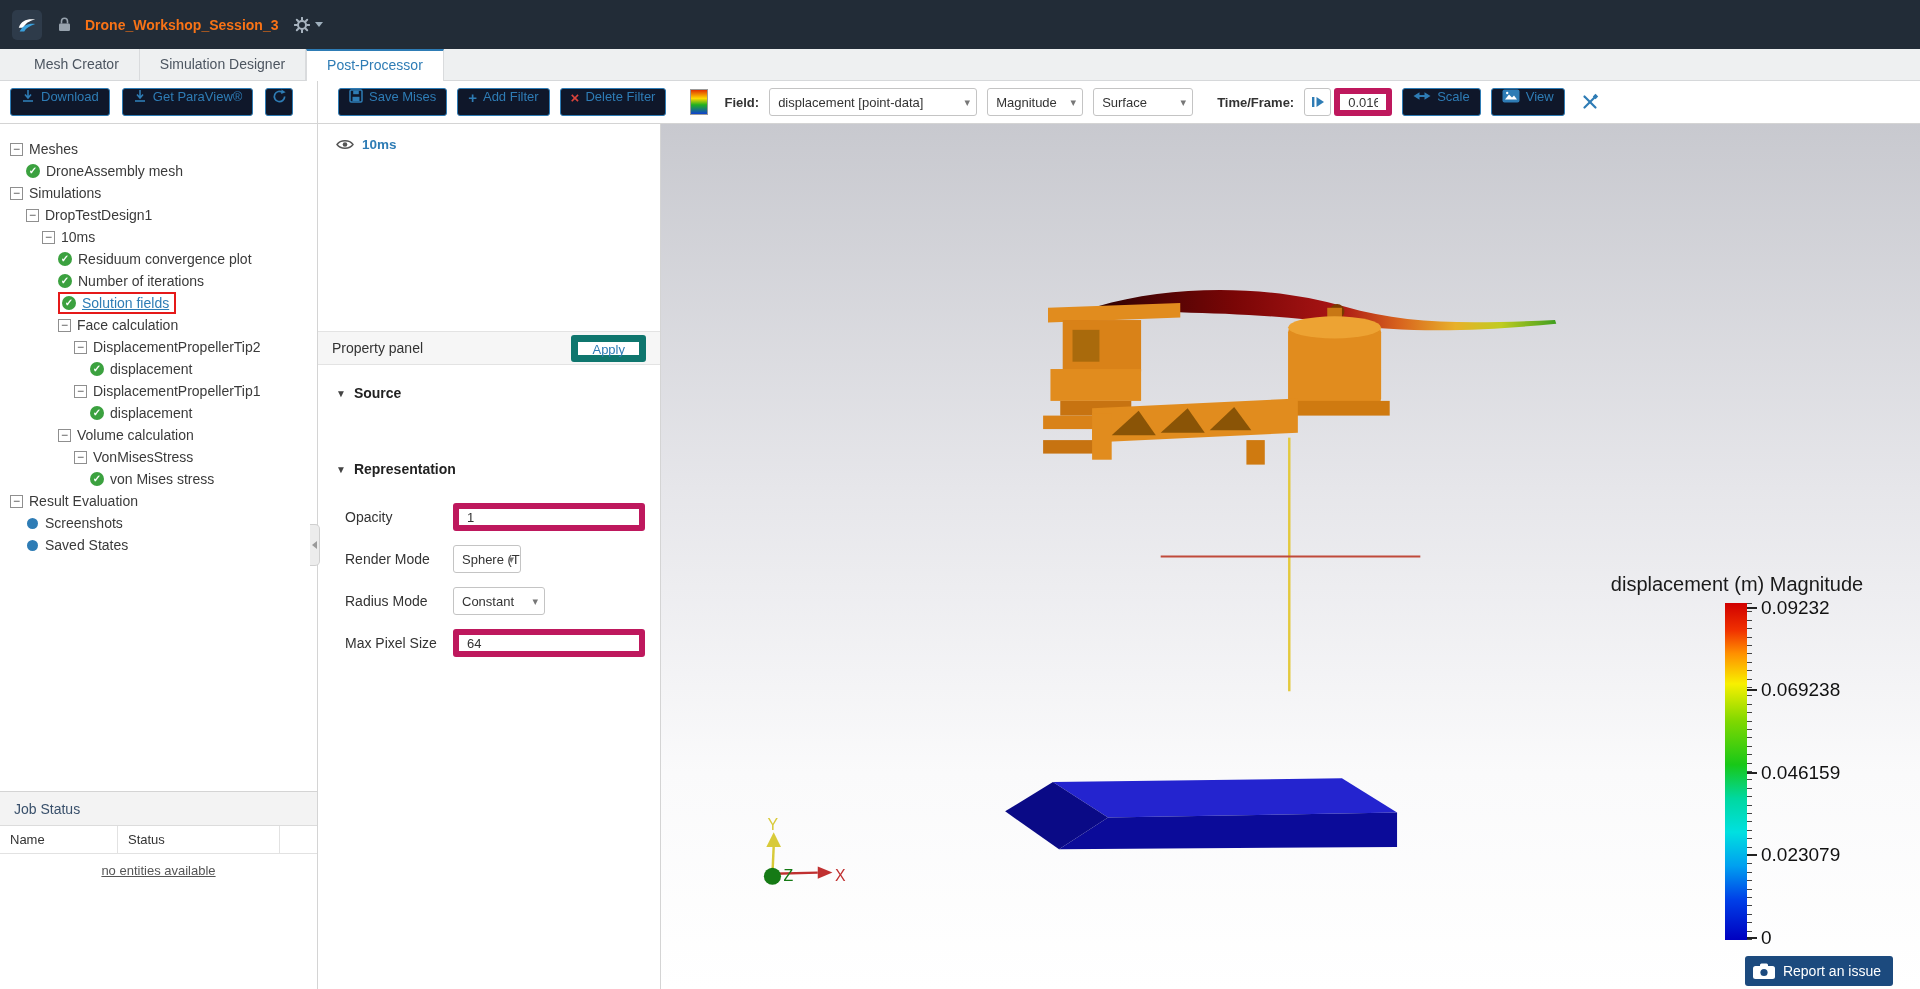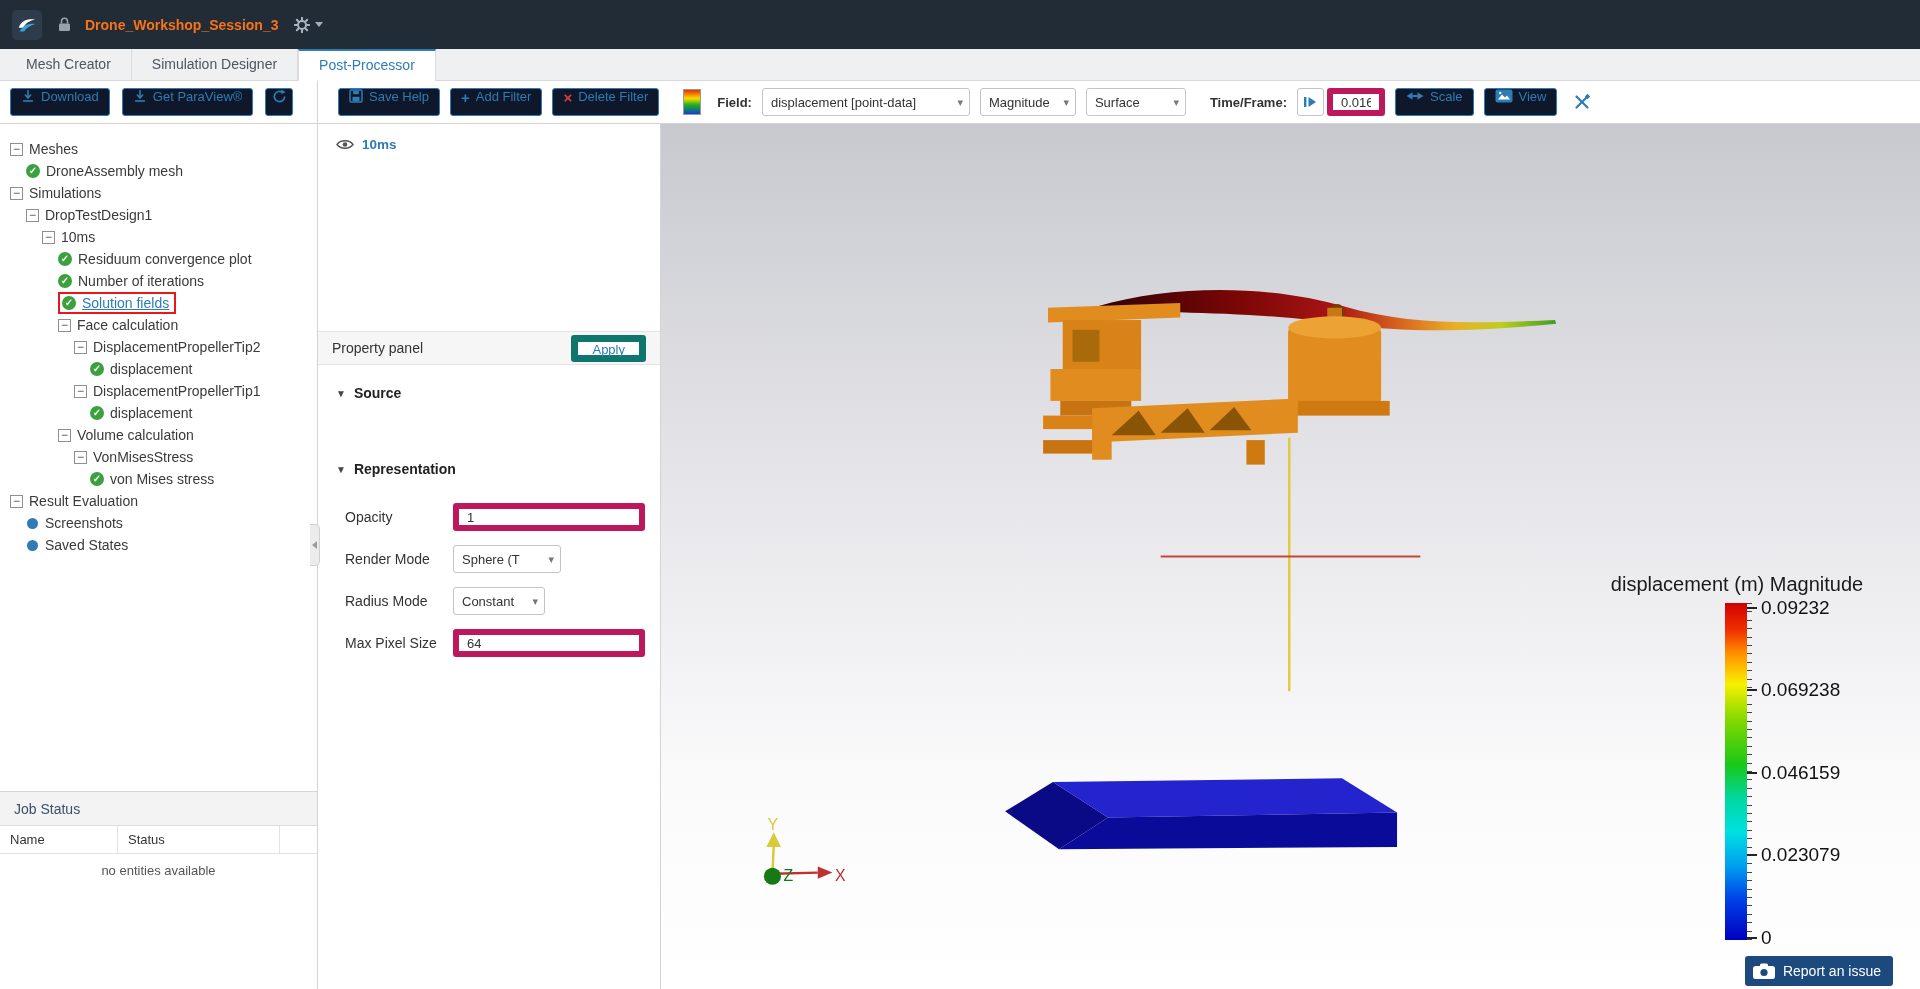--- a/index.html
+++ b/index.html
@@ -12,21 +12,21 @@
 .logo-tile { width:30px; height:30px; border-radius:5px; background:#2e3b4a; display:flex; align-items:center; justify-content:center; flex:none; }
 .lock { margin-left:16px; display:flex; }
 .proj-title { color:#f97316; font-size:14px; font-weight:bold; margin-left:14px; white-space:nowrap; }
 .gear-wrap { display:flex; align-items:center; gap:5px; margin-left:16px; color:#9fb0bd; }
 .caret { width:0; height:0; border-left:4px solid transparent; border-right:4px solid transparent; border-top:5px solid currentColor; display:inline-block; }
 .top-nav { margin-left:auto; display:flex; align-items:center; gap:28px; color:#dde4ea; font-size:14px; }
 .help-wrap, .user-wrap { display:flex; align-items:center; gap:6px; }
 .avatar { width:30px; height:30px; border-radius:50%; overflow:hidden; flex:none; }
 
 
-.tabbar { height:32px; background:#eef0f1; border-bottom:1px solid #d6d8da; display:flex; align-items:flex-start; padding-left:6px; flex:none; }
+.tabbar { height:32px; background:#eef0f1; border-bottom:1px solid #d6d8da; display:flex; align-items:flex-start; padding-left:14px; flex:none; }
 .tab { height:31px; line-height:31px; padding:0 20px; font-size:14px; color:#4c5560; border-right:1px solid #d9dbdd; white-space:nowrap; }
 .tab.active { background:#fff; color:#2e7cb5; border-top:2px solid #2e7cb5; border-left:1px solid #d9dbdd; height:32px; line-height:28px; margin-bottom:-1px; }
 
 
 .main { flex:1; display:flex; min-height:0; }
 
 
 .sidebar { width:318px; flex:none; border-right:1px solid #d4d4d4; display:flex; flex-direction:column; background:#fff; }
 .side-toolbar { height:43px; flex:none; border-bottom:1px solid #d4d4d4; display:flex; align-items:center; gap:12px; padding:0 10px; }
 .btn-blue { display:inline-flex; align-items:flex-start; gap:6px; height:28px; padding:0 10px; background:#0f172a; border:1px solid #2e7cb5; border-radius:3px; color:#2e7cb5; font-size:13px; white-space:nowrap; cursor:pointer; }
@@ -39,32 +39,32 @@
 .ticon.minus { width:13px; height:13px; border:1px solid #8f8f8f; background:#fff; color:#555; font-size:12px; line-height:10px; text-align:center; }
 .ticon.check { width:14px; height:14px; border-radius:50%; background:#3ba13f; color:#fff; font-size:10px; line-height:14px; text-align:center; font-weight:bold; }
 .ticon.dot { width:11px; height:11px; border-radius:50%; background:#2e7cb5; margin:1px; }
 
 
 .job-status { height:198px; flex:none; border-top:1px solid #d4d4d4; background:#fff; }
 .js-head { height:34px; background:#f3f3f3; border-bottom:1px solid #dcdcdc; display:flex; align-items:center; padding:0 14px; font-size:14px; color:#39506b; }
 .js-cols { display:grid; grid-template-columns:118px 162px 1fr; border-bottom:1px solid #e2e2e2; }
 .js-cols span { padding:6px 10px; font-size:13px; color:#333; border-right:1px solid #e2e2e2; }
 .js-cols span:last-child { border-right:none; }
-.js-empty { text-align:center; padding:9px 0; font-size:13px; color:#555; }
+.js-empty { text-align:center; padding:9px 0; font-size:13px; color:#555;text-decoration:underline; }
 
 
 .content { flex:1; display:flex; flex-direction:column; min-width:0; }
 .filter-toolbar { height:43px; flex:none; border-bottom:1px solid #d4d4d4; display:flex; align-items:center; gap:10px; padding:0 12px 0 20px; background:#fff; }
 .tb-label { font-size:13px; font-weight:bold; color:#333; white-space:nowrap; }
 .ml14 { margin-left:14px; } .ml6 { margin-left:6px; }
 .cmap { width:18px; height:26px; border:1px solid #9a9a9a; background:linear-gradient(180deg,#e03000 0%,#ffd800 35%,#20b020 62%,#1040d0 100%); flex:none; }
 .sel { position:relative; height:28px; border:1px solid #c4c4c4; border-radius:3px; background:#fff; display:flex; align-items:center; padding:0 22px 0 8px; font-size:13px; color:#333; white-space:nowrap; overflow:hidden; cursor:pointer; }
 .sel::after { content:"▾"; position:absolute; right:6px; top:50%; transform:translateY(-50%); color:#777; font-size:11px; }
 .w-field { width:208px; } .w-comp { width:96px; } .w-surf { width:100px; }
-.w-render { width:108px; } .w-radius { width:92px; }
+.w-render { width:68px; } .w-radius { width:92px; }
 .inp { height:28px; border:6px solid #be185d; border-radius:3px; padding:0 8px; font-size:13px; color:#333; font-family:"Liberation Sans",sans-serif; }
 .w-time { width:58px; } .w-wide { width:192px; }
 .step-btn { width:27px; height:28px; border:1px solid #c4c4c4; border-radius:3px; background:#fff; display:flex; align-items:center; justify-content:center; cursor:pointer; }
 .time-group { display:flex; align-items:center; gap:3px; }
 .plain-icon-btn { border:none; background:transparent; width:30px; height:30px; display:flex; align-items:center; justify-content:center; cursor:pointer; }
 
 .work-row { flex:1; display:flex; min-height:0; }
 
 
 .pipeline-panel { width:343px; flex:none; border-right:1px solid #d4d4d4; background:#fff; display:flex; flex-direction:column; }
@@ -264,21 +264,21 @@
 
     <div class="content">
 
       <div class="filter-toolbar">
         <button class="btn-blue">
           <svg width="14" height="14" viewBox="0 0 14 14">
             <rect x="1" y="1" width="12" height="12" rx="1.2" fill="none" stroke="#2e7cb5" stroke-width="1.5"></rect>
             <rect x="4.2" y="1.6" width="5.6" height="3.6" fill="#2e7cb5"></rect>
             <rect x="3.5" y="7.8" width="7" height="4.4" fill="#2e7cb5"></rect>
           </svg>
-          <span>Save Help</span>
+          <span>Save Mises</span>
         </button>
         <button class="btn-blue">
           <span style="font-weight:bold;font-size:15px;">+</span>
           <span>Add Filter</span>
         </button>
         <button class="btn-blue">
           <span style="color:#d9433b;font-weight:bold;font-size:15px;">×</span>
           <span>Delete Filter</span>
         </button>
 

